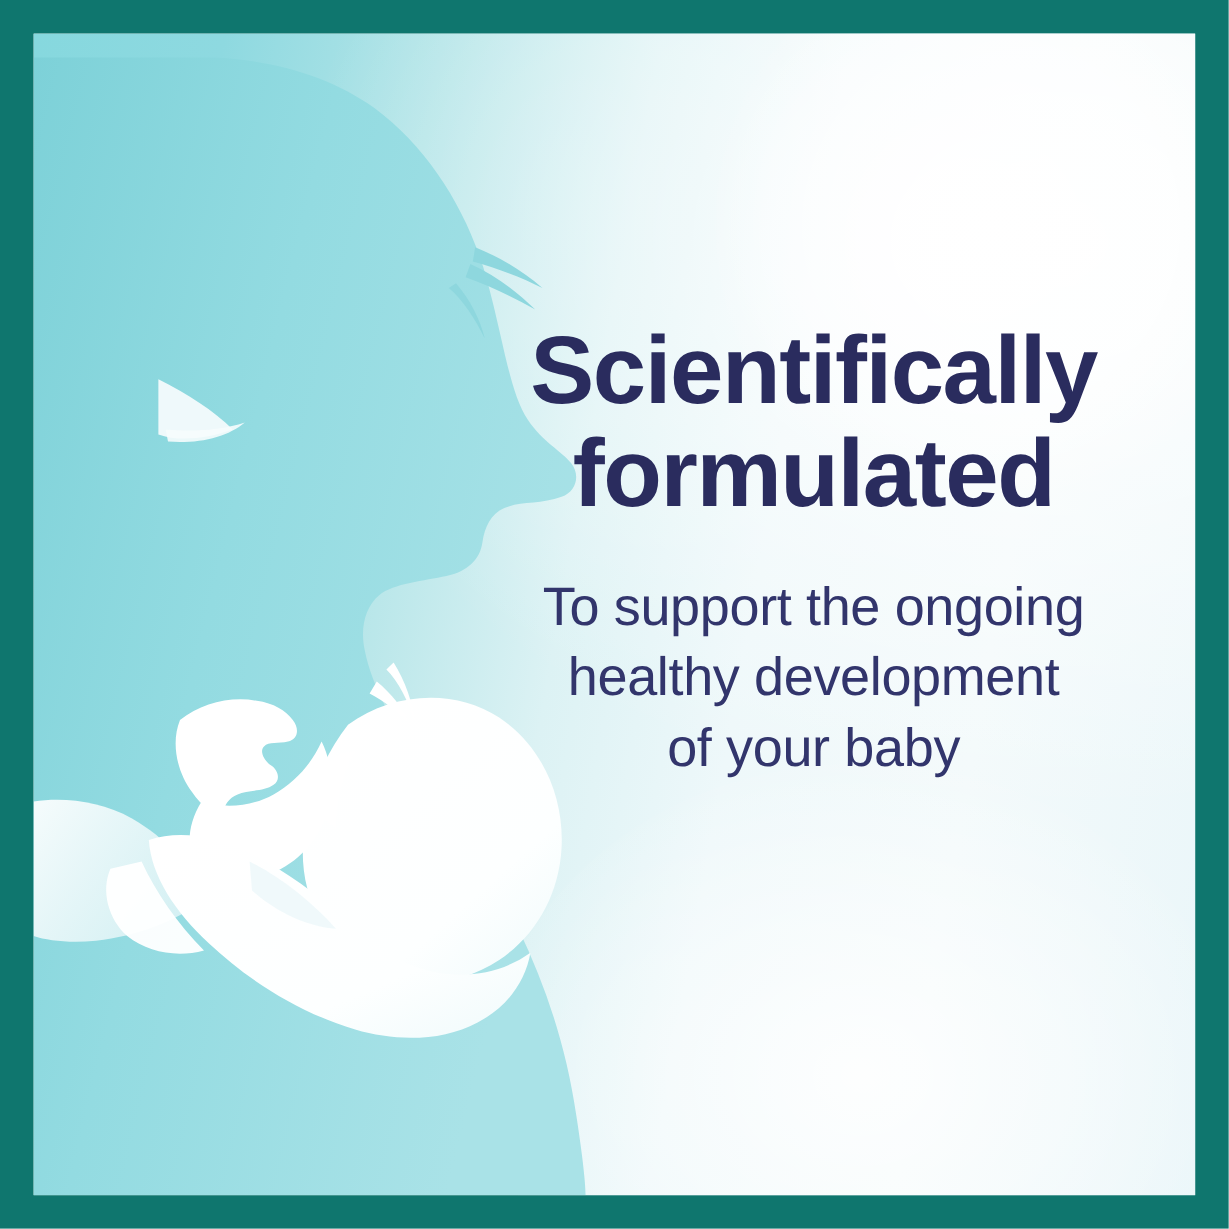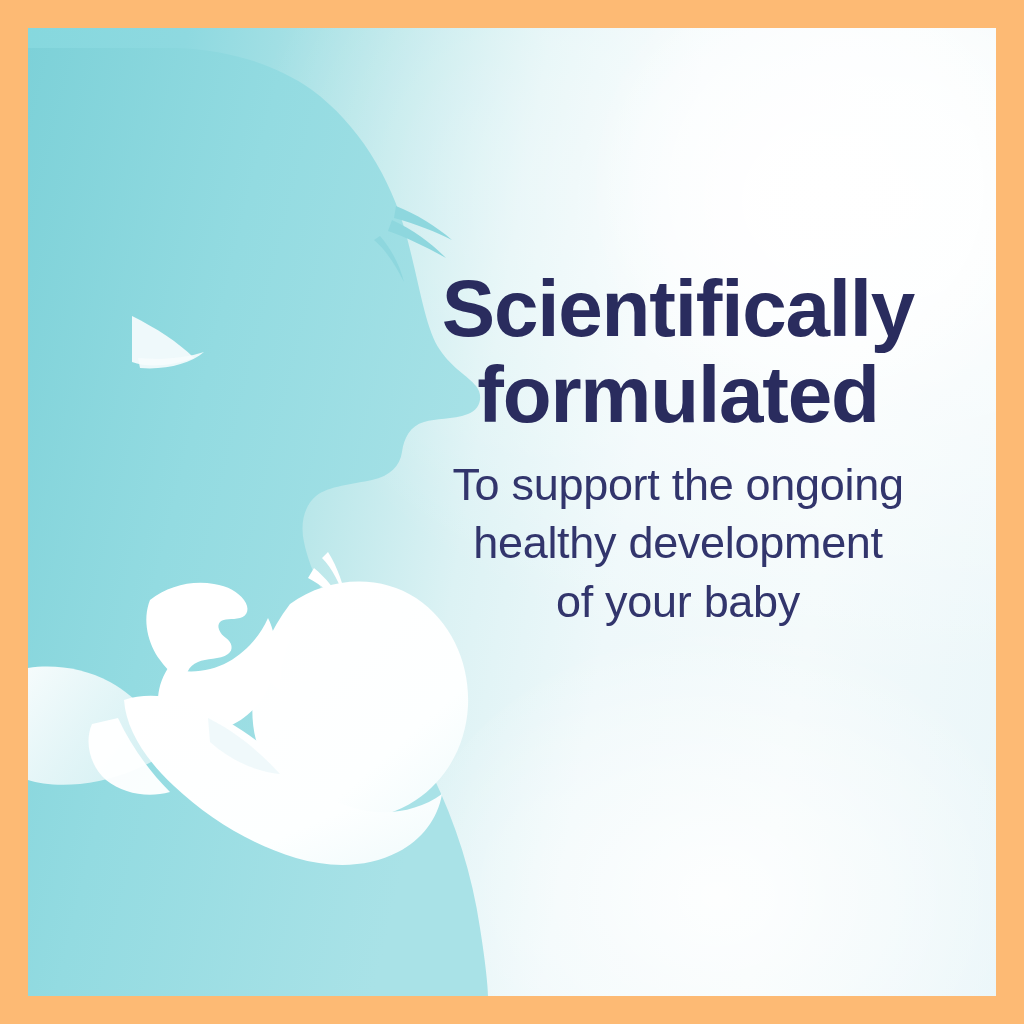--- a/index.html
+++ b/index.html
@@ -11,21 +11,21 @@
     width: 1024px;
     height: 1024px;
     overflow: hidden;
     font-family: "Liberation Sans", sans-serif;
   }
 
   #promo-card {
     position: relative;
     width: 1024px;
     height: 1024px;
-    background: #fdba74;
+    background: #0f766e;
     box-sizing: border-box;
   }
 
   
   .artboard {
     position: absolute;
     left: 28px;
     top: 28px;
     width: 968px;
     height: 968px;
@@ -102,21 +102,21 @@
     margin: 0;
     color: #2a2c5e;
     font-family: "Liberation Sans", sans-serif;
     font-weight: 700;
     font-size: 80px;
     line-height: 1.08;
     letter-spacing: -1.2px;
     white-space: pre-line;
   }
   .subhead {
-    margin: 17px 0 0 0;
+    margin: 38px 0 0 0;
     color: #32356c;
     font-family: "Liberation Sans", sans-serif;
     font-weight: 400;
     font-size: 45px;
     line-height: 1.30;
     letter-spacing: -0.3px;
     white-space: pre-line;
   }
 </style>
 </head>

